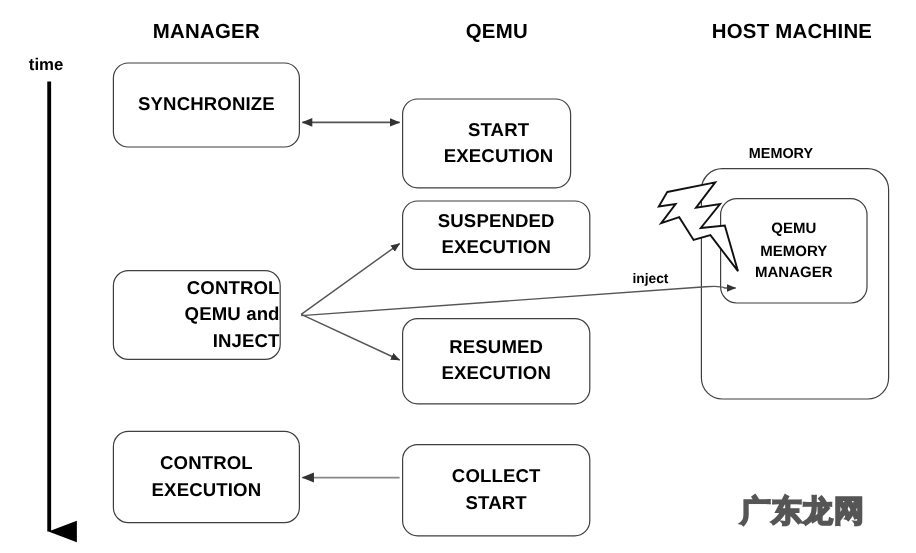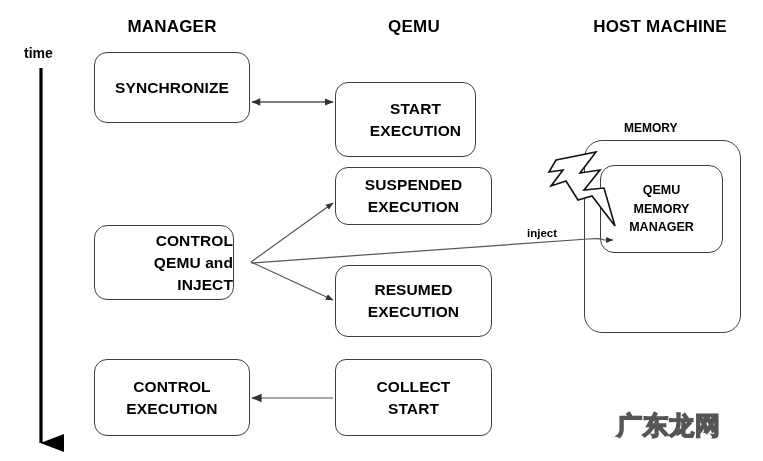--- a/index.html
+++ b/index.html
@@ -143,21 +143,21 @@
   <div class="node" style="left:335px; top:167px; width:157px; height:58px;">
     <span class="ln">SUSPENDED</span>
     <span class="ln">EXECUTION</span>
   </div>
 
   <div class="node" style="left:335px; top:265px; width:157px; height:72px;">
     <span class="ln">RESUMED</span>
     <span class="ln">EXECUTION</span>
   </div>
 
-  <div class="node" style="left:335px; top:359px; width:157px; height:77px;border-radius:11px;">
+  <div class="node" style="left:335px; top:370px; width:157px; height:77px;">
     <span class="ln">COLLECT</span>
     <span class="ln">START</span>
   </div>
 
   <div class="mem-label" style="left:624px; top:121px;">MEMORY</div>
 
   <div class="mem-outer" style="left:584px; top:140px; width:157px; height:193px;"></div>
 
   <div class="mem-inner" style="left:600px; top:165px; width:123px; height:88px;">
     <span class="ln">QEMU</span>

